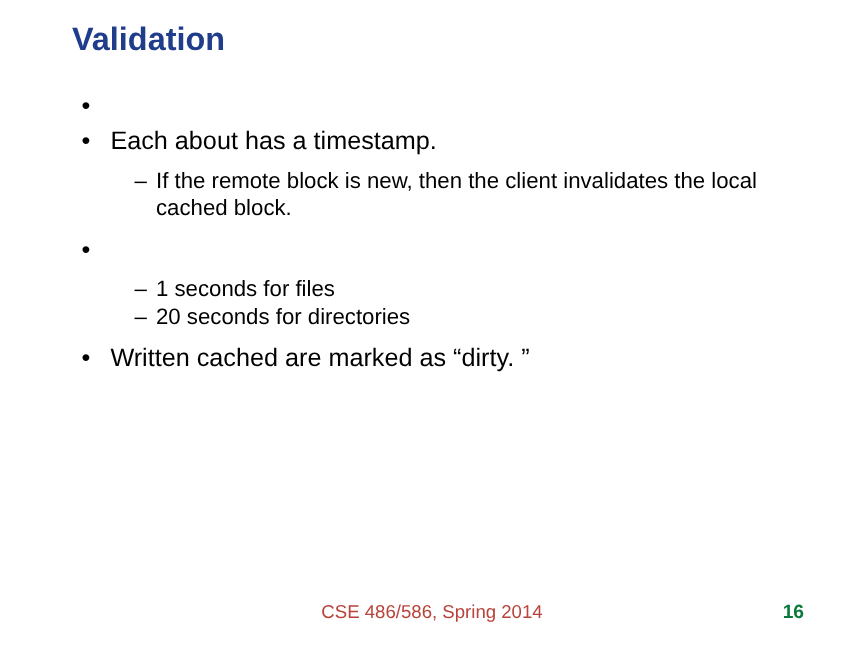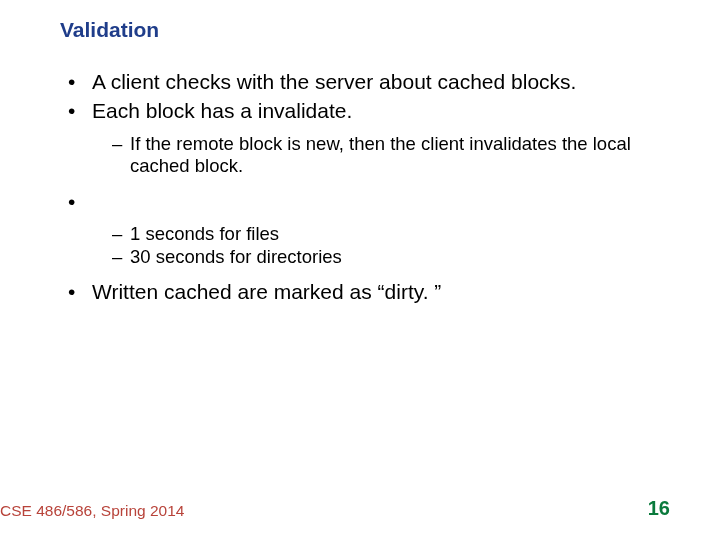--- a/index.html
+++ b/index.html
@@ -12,21 +12,21 @@
     overflow: hidden;
   }
   .slide {
     width: 100%;
     height: 100%;
     padding: 18px 60px 0 60px;
     position: relative;
   }
   .title {
     color: #1f3d8a;
-    font-size: 21px;
+    font-size: 27px;
     font-weight: bold;
     margin-bottom: 26px;
   }
   .content {
     color: #000;
   }
   .bullet-l1 {
     display: flex;
     font-size: 21px;
     line-height: 1.3;
@@ -48,49 +48,49 @@
     width: 18px;
     flex-shrink: 0;
   }
   .gap { height: 10px; }
   .gap-sm { height: 6px; }
   .footer-center {
     position: absolute;
     bottom: 20px;
     left: 0;
     width: 100%;
+    text-align: center;
     color: #b8433a;
     font-size: 15.5px;
   }
   .footer-right {
     position: absolute;
     bottom: 20px;
     right: 50px;
     color: #0a7a3c;
-    font-size: 20px;
+    font-size: 16px;
     font-weight: bold;
   }
 </style>
 </head>
 <body>
 
 <div class="slide">
 
   <div class="title">Validation</div>
 
   <div class="content">
 
     <div class="bullet-l1">
       <span class="dot">•</span>
-      <span>A client checks with the server about cached blocks.</span>
     </div>
 
     <div class="bullet-l1">
       <span class="dot">•</span>
-      <span>Each block has a invalidate.</span>
+      <span>Each about has a timestamp.</span>
     </div>
 
     <div class="gap-sm"></div>
 
     <div class="bullet-l2">
       <span class="dash">–</span>
       <span>If the remote block is new, then the client invalidates the local cached block.</span>
     </div>
 
     <div class="gap"></div>
@@ -101,21 +101,21 @@
 
     <div class="gap-sm"></div>
 
     <div class="bullet-l2">
       <span class="dash">–</span>
       <span>1 seconds for files</span>
     </div>
 
     <div class="bullet-l2">
       <span class="dash">–</span>
-      <span>30 seconds for directories</span>
+      <span>20 seconds for directories</span>
     </div>
 
     <div class="gap"></div>
 
     <div class="bullet-l1">
       <span class="dot">•</span>
       <span>Written cached are marked as “dirty. ”</span>
     </div>
 
   </div>

